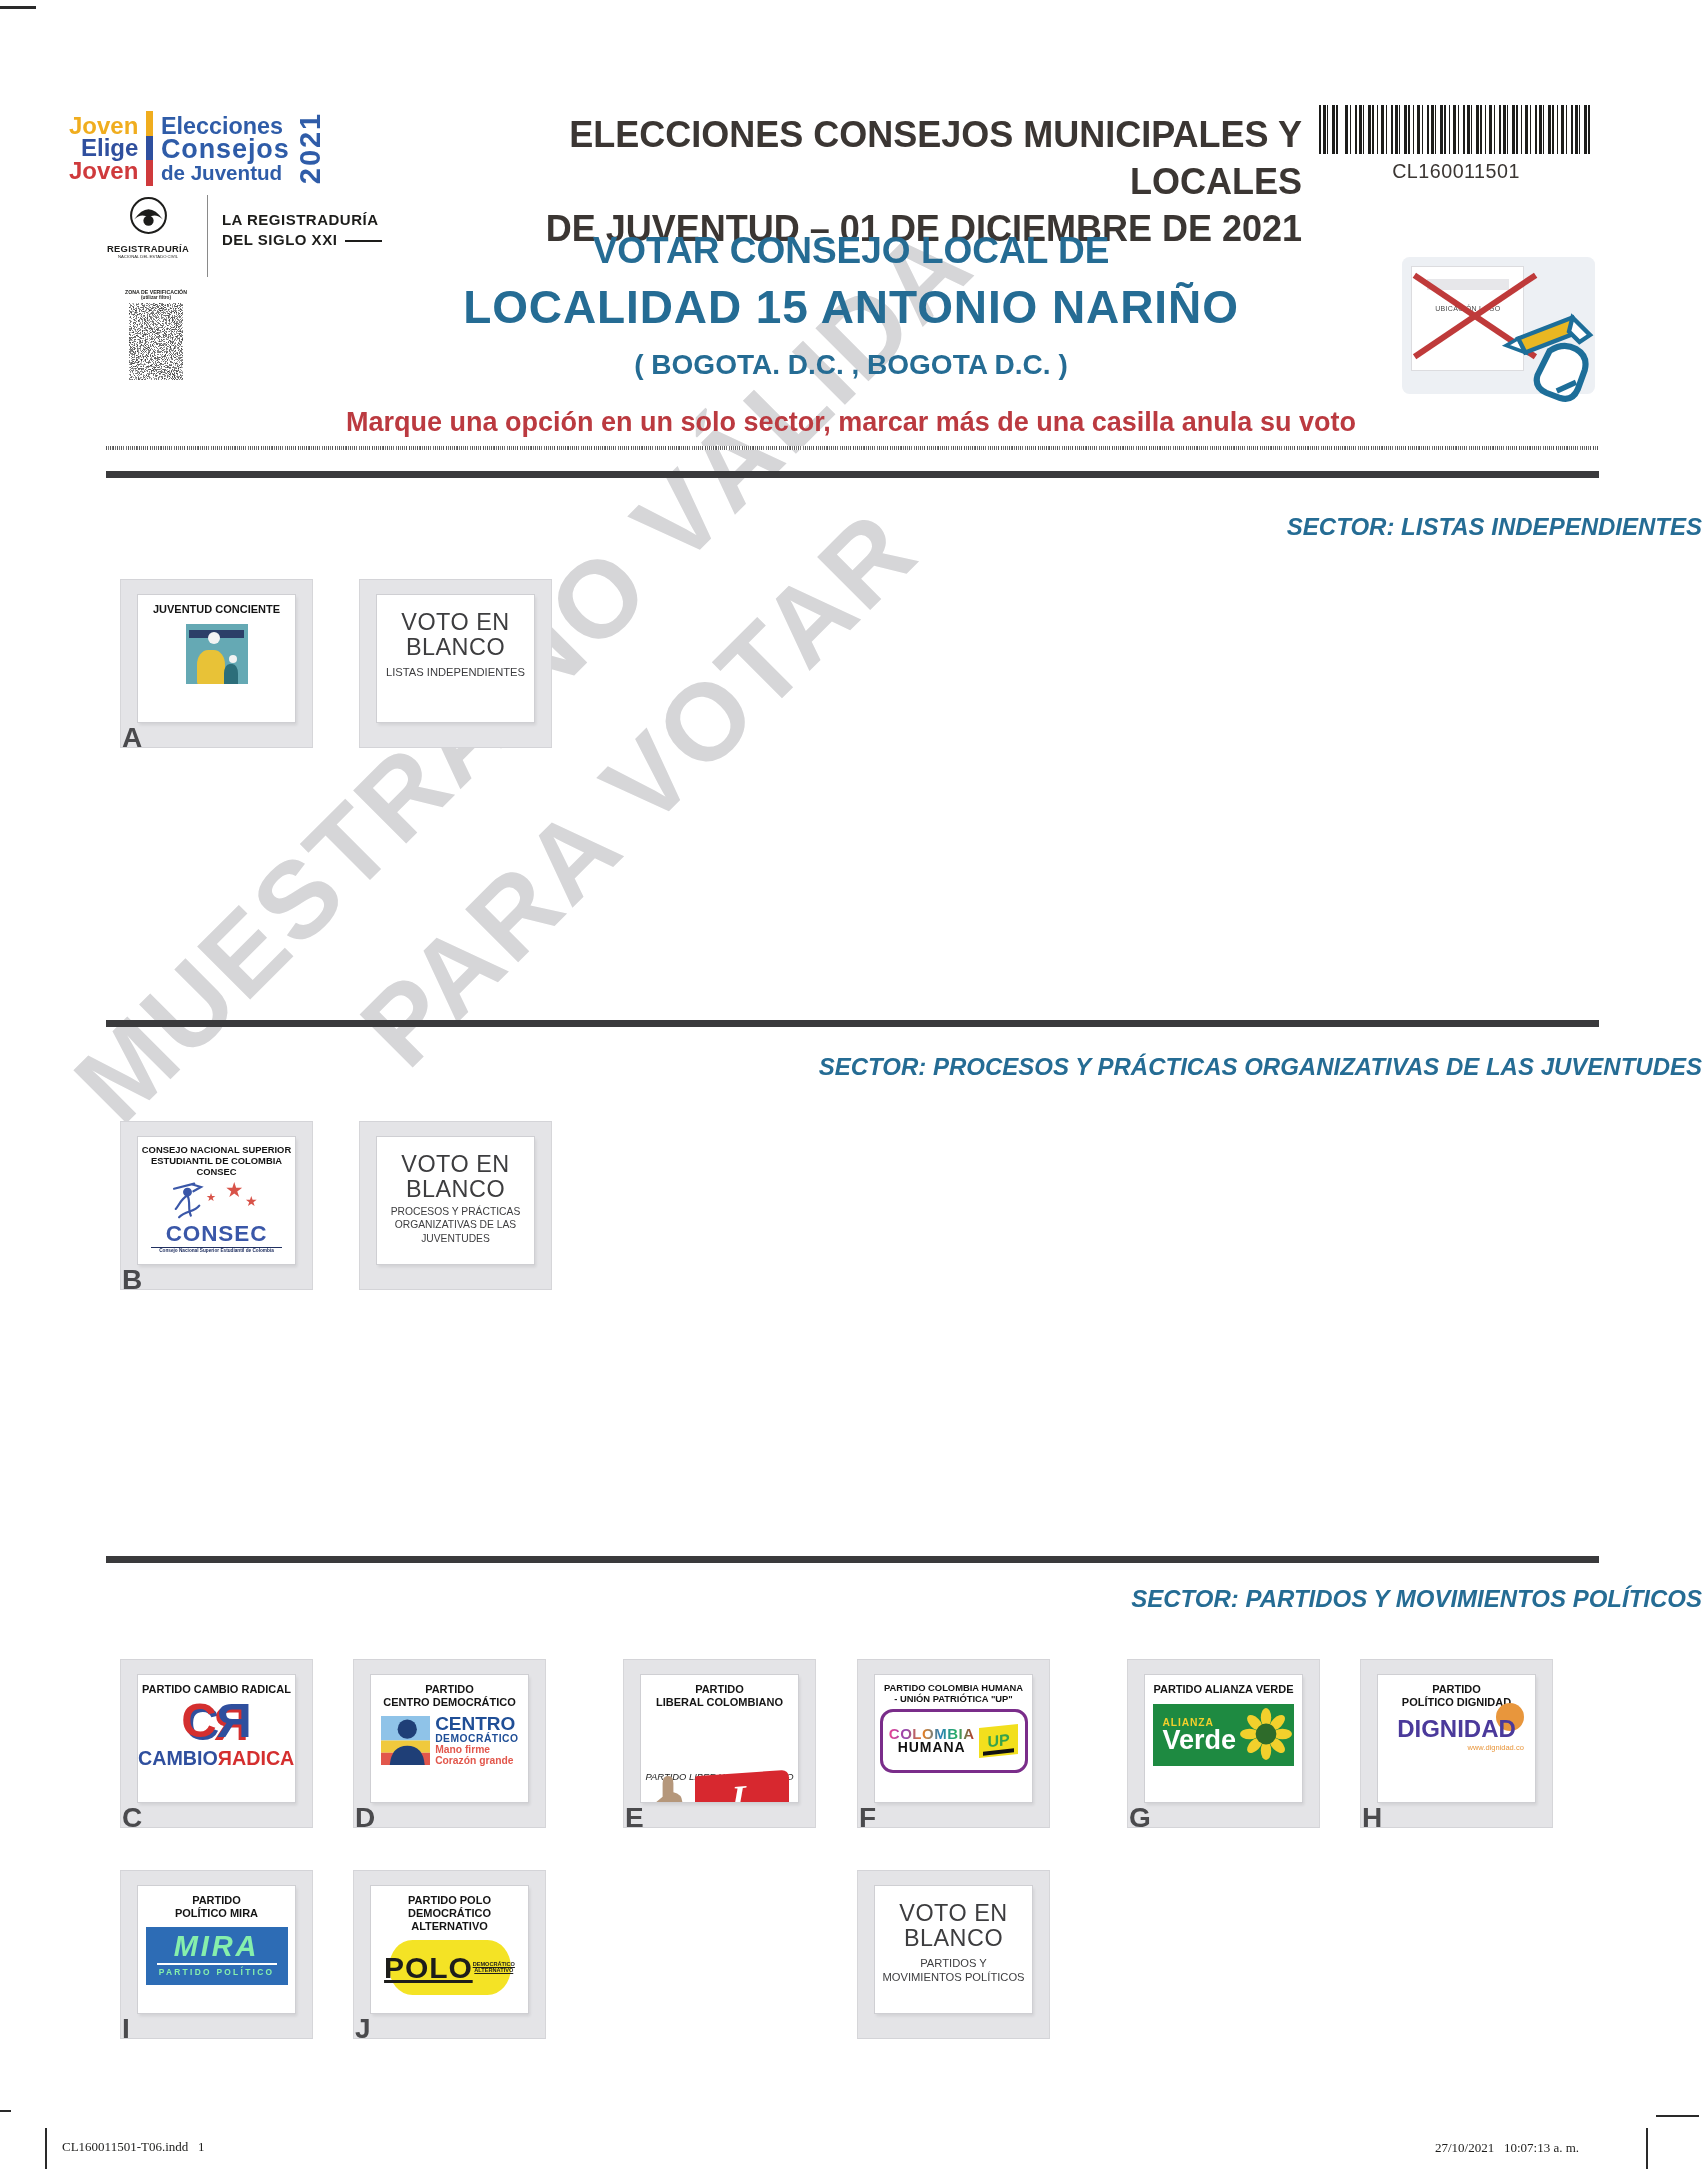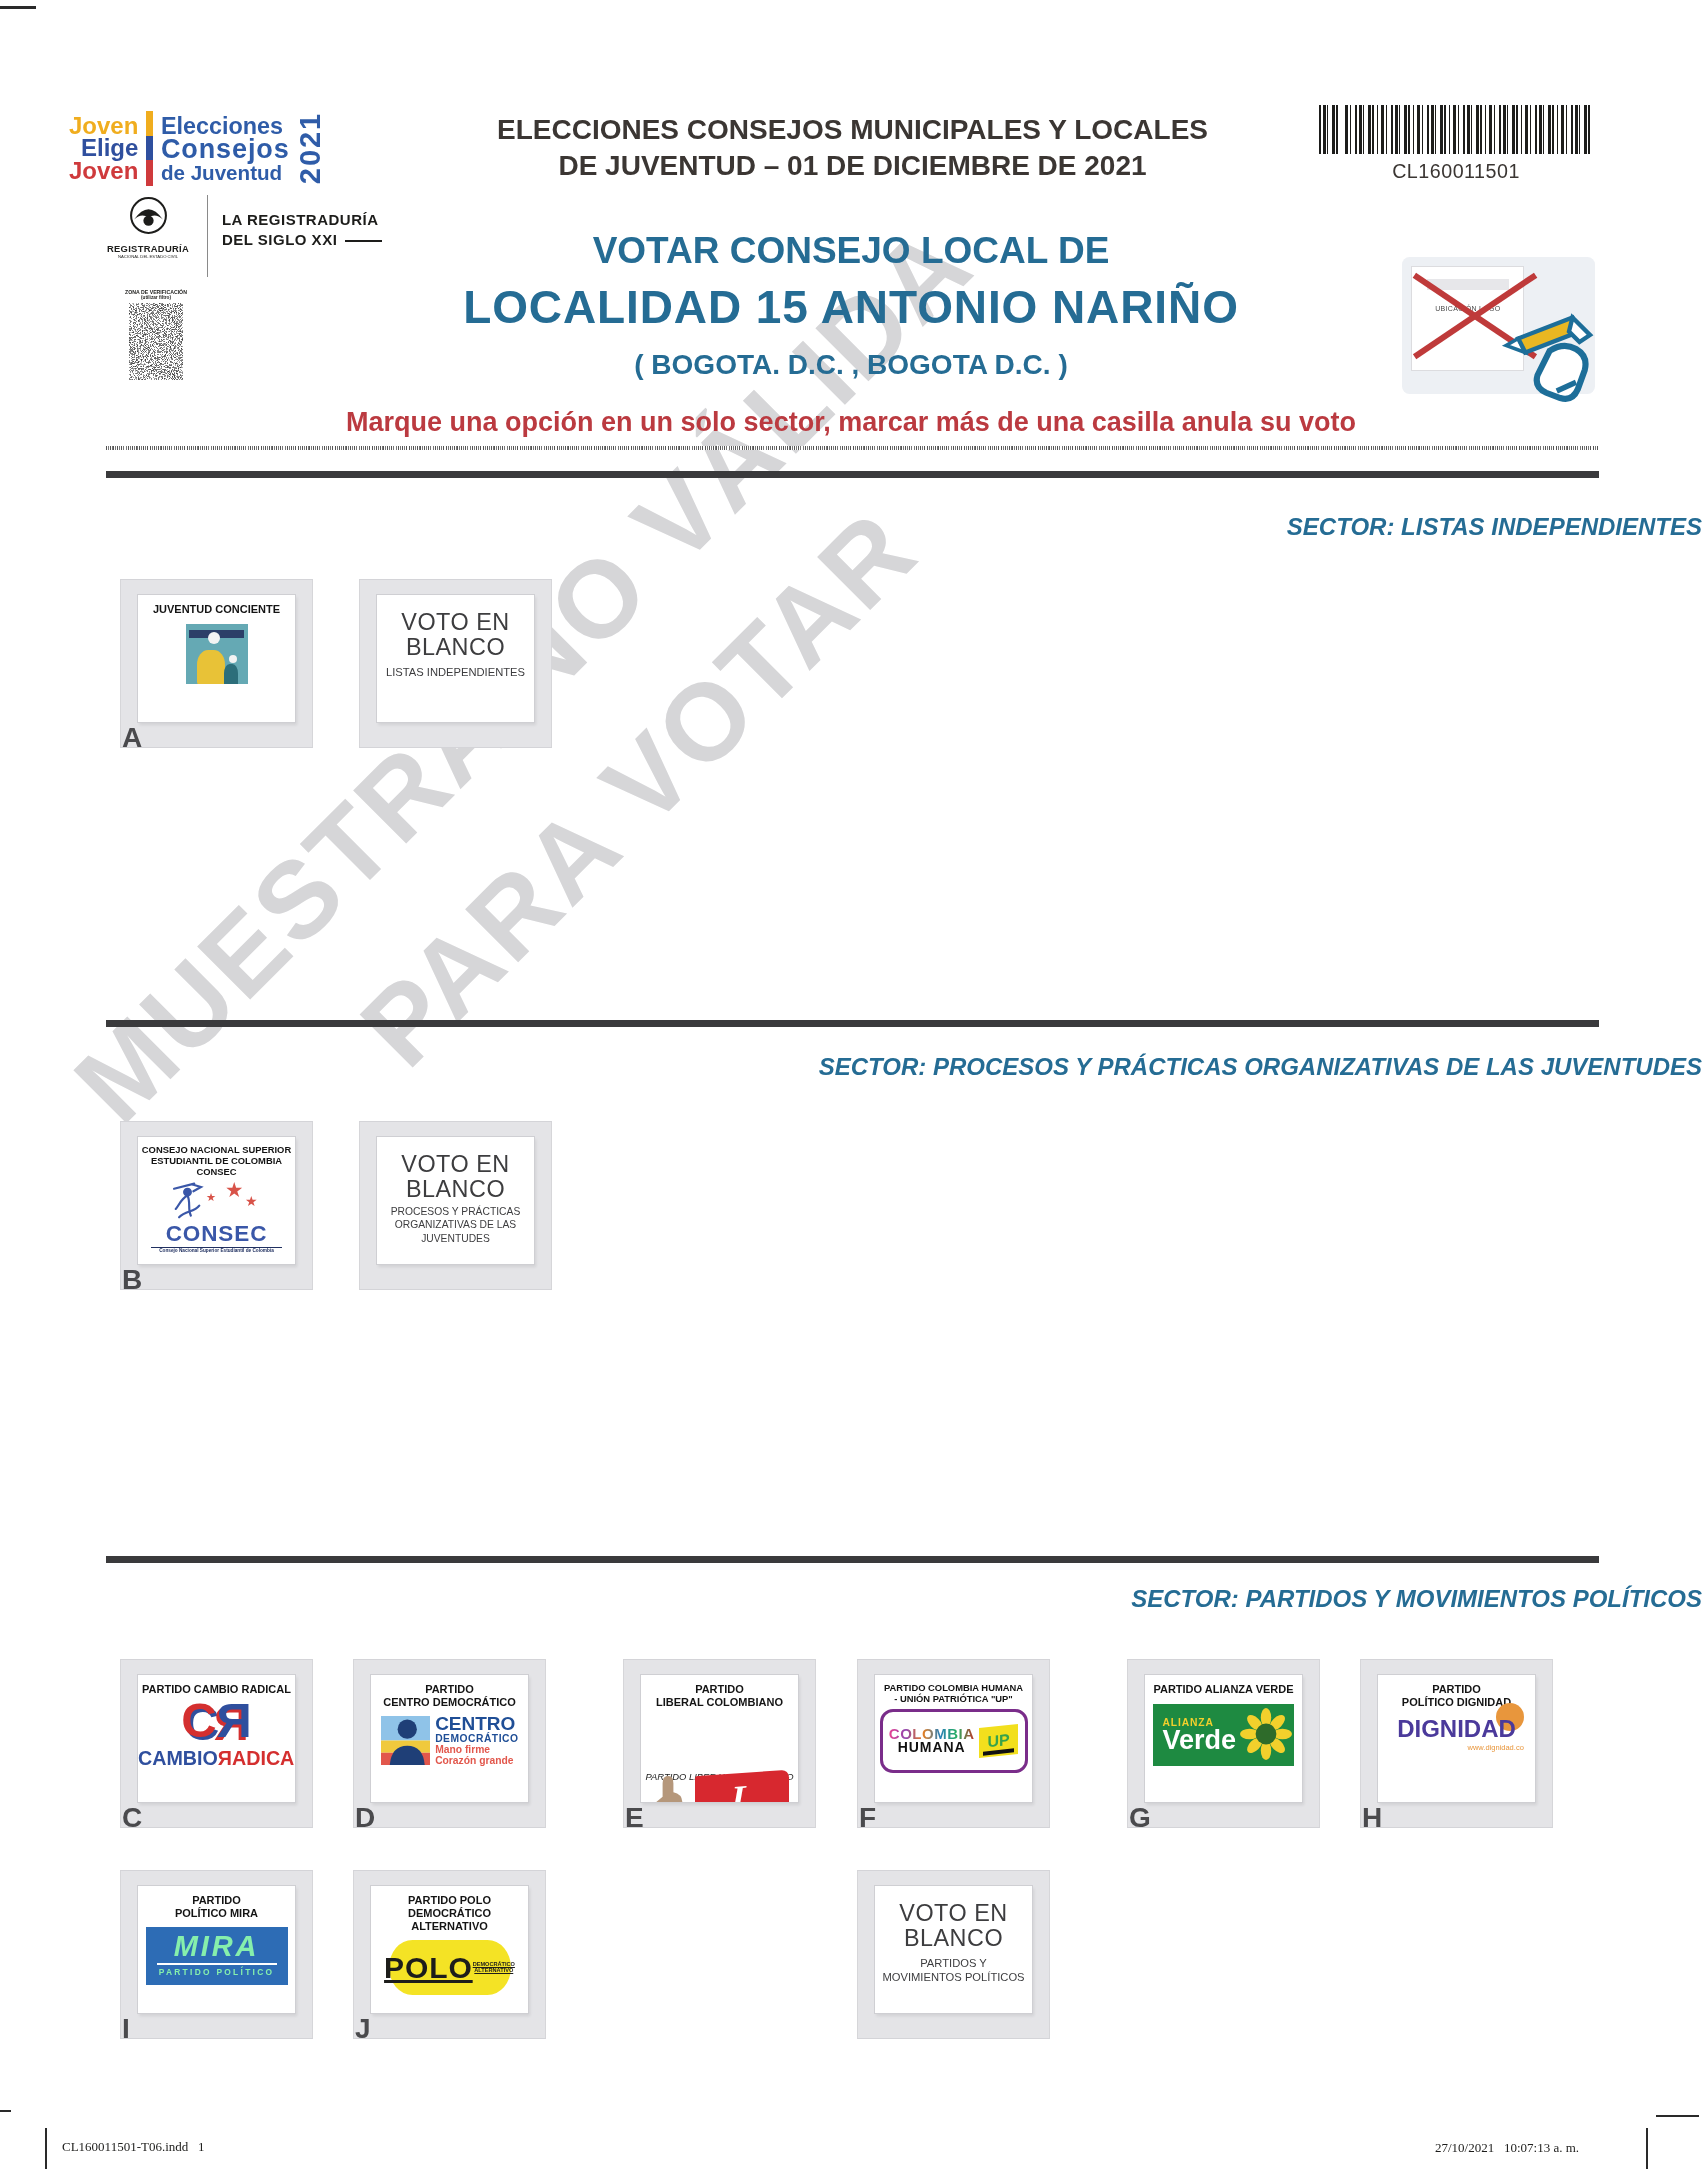--- a/index.html
+++ b/index.html
@@ -31,21 +31,21 @@
   .year{font-size:29px;font-weight:800;color:#2f5ca8;writing-mode:vertical-rl;transform:rotate(180deg);margin-left:4.7px;letter-spacing:1.9px;}
   .brand-row2{display:flex;margin-top:9.4px;margin-left:34px;align-items:flex-start;}
   .reg{text-align:center;width:90px;}
   .reg-name{font-size:9.4px;font-weight:800;margin-top:4px;letter-spacing:0.3px;}
   .reg-sub{font-size:4.2px;}
   .vdiv{width:0.9px;background:#8a8a8a;height:82px;margin:0 14px;}
   .slogan{padding-top:15px;font-weight:800;font-size:15px;line-height:1.3;letter-spacing:0.5px;}
   .slogan-dash{display:inline-block;width:37px;height:1.9px;background:#1d1d1b;vertical-align:middle;margin-left:7.5px;}
 
   
-  .etitle{left:403px;top:112px;width:899px;text-align:center;font-size:28px;color:#3b3633;line-height:1.3;font-weight:700;}
+  .etitle{left:403px;top:112px;width:899px;text-align:right;font-size:36px;color:#3b3633;line-height:1.3;font-weight:700;}
   .etitle .b{font-weight:900;}
   .barcode{left:1319px;top:105px;width:274px;}
   .bars{height:49px;background:repeating-linear-gradient(90deg,
     #1d1d1b 0 1.9px,#fff 1.9px 3.7px,#1d1d1b 3.7px 6.6px,#fff 6.6px 8.4px,
     #1d1d1b 8.4px 9.4px,#fff 9.4px 13px,#1d1d1b 13px 16px,#fff 16px 17px,
     #1d1d1b 17px 19px,#fff 19px 22.5px,#1d1d1b 22.5px 23.4px,#fff 23.4px 26px,
     #1d1d1b 26px 29px,#fff 29px 31px,#1d1d1b 31px 32px,#fff 32px 36px);}
   .bc-label{text-align:center;font-size:19.7px;color:#3b3633;margin-top:5.6px;letter-spacing:0.5px;}
 
   

